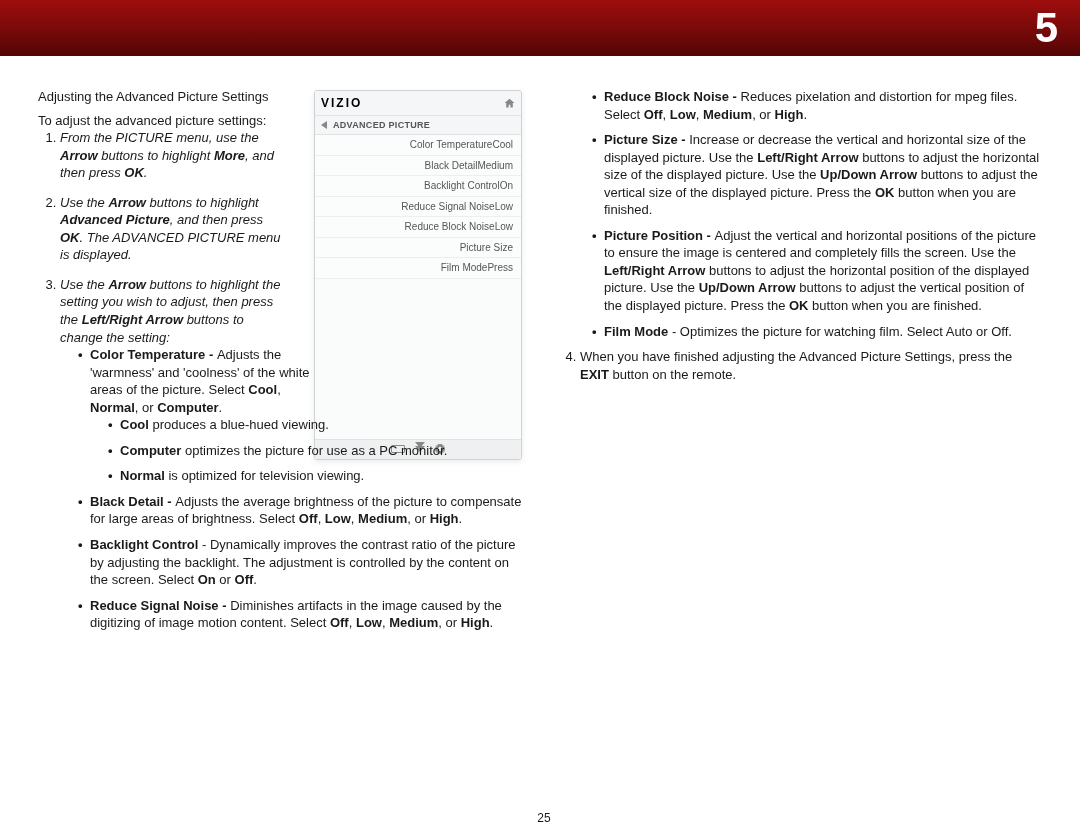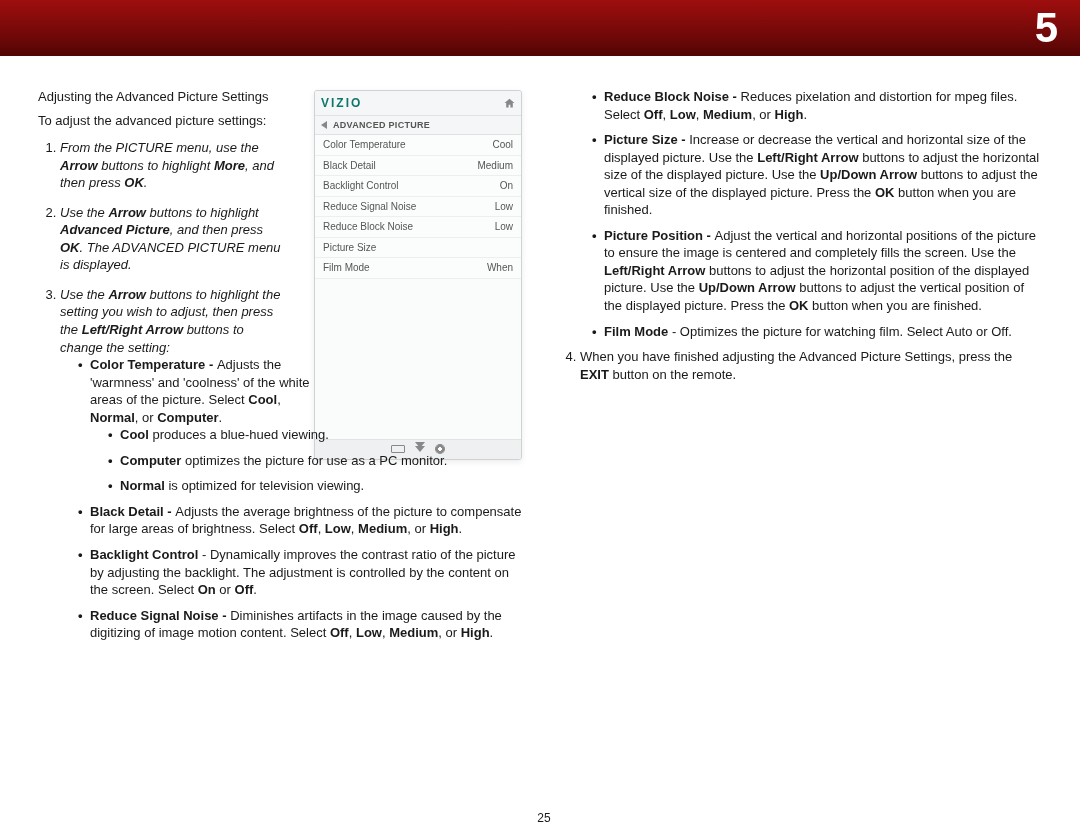--- a/index.html
+++ b/index.html
@@ -33,21 +33,21 @@
   }
   .col {
     flex: 1;
     min-width: 0;
   }
   .col-left { position: relative; }
   .heading {
     font-weight: 400;
     margin-bottom: 6px;
   }
-  .intro { margin-bottom: 10px; }
+  .intro { }
   ol.steps {
     list-style: decimal;
     padding-left: 22px;
   }
   ol.steps > li { margin-bottom: 12px; }
   ul.sub, ul.subsub {
     list-style: none;
     padding-left: 18px;
   }
   ul.sub > li, ul.subsub > li {
@@ -91,21 +91,21 @@
     justify-content: space-between;
     padding: 4px 6px;
     border-bottom: 1px solid #e0e2e4;
     background: #f4f6f7;
     border-radius: 3px 3px 0 0;
   }
   .menu-logo {
     font-weight: 700;
     letter-spacing: 2px;
     font-size: 12px;
-    color: #0f766e;
+    color: #000000;
     font-family: Arial, sans-serif;
   }
   .home-icn {
     width: 11px; height: 11px;
     background: #888;
     clip-path: polygon(50% 10%, 95% 50%, 80% 50%, 80% 90%, 58% 90%, 58% 65%, 42% 65%, 42% 90%, 20% 90%, 20% 50%, 5% 50%);
   }
   .menu-crumb {
     display: flex;
     align-items: center;
@@ -119,25 +119,24 @@
     font-weight: 700;
   }
   .tri-back {
     width: 0; height: 0;
     border-top: 4px solid transparent;
     border-bottom: 4px solid transparent;
     border-right: 6px solid #888;
   }
   .menu-row {
     display: flex;
-    justify-content: space-between;
+    justify-content: flex-end;
     padding: 3px 8px;
     border-bottom: 1px solid #eceeef;
     background: #fbfcfc;
-    gap: 28px;
   }
   .menu-spacer { height: 160px; background: #fafbfb; }
   .menu-ftr {
     height: 20px;
     background: #eef0f1;
     border-top: 1px solid #e0e2e4;
     border-radius: 0 0 3px 3px;
     display: flex;
     align-items: center;
     justify-content: center;
@@ -206,21 +205,21 @@
         <div class="menu-row">
             <span>Reduce Block Noise</span>
             <span>Low</span>
           </div>
         <div class="menu-row">
             <span>Picture Size</span>
             <span></span>
           </div>
         <div class="menu-row">
             <span>Film Mode</span>
-            <span>When</span>
+            <span>Press</span>
           </div>
         <div class="menu-spacer"></div>
         <div class="menu-ftr">
           <span class="ftr-box"></span>
           <span class="ftr-v"></span>
           <span class="ftr-gear"></span>
         </div>
       </div>
     </div>
 

